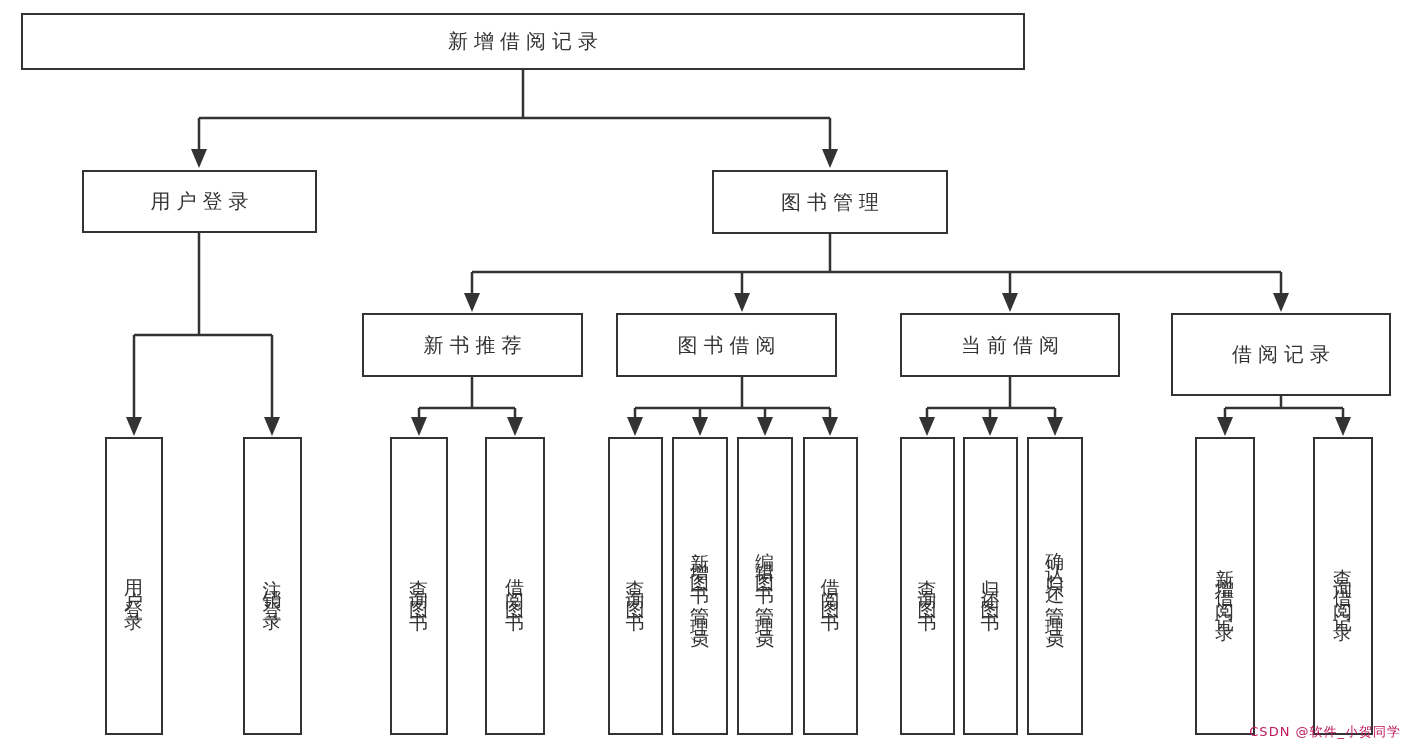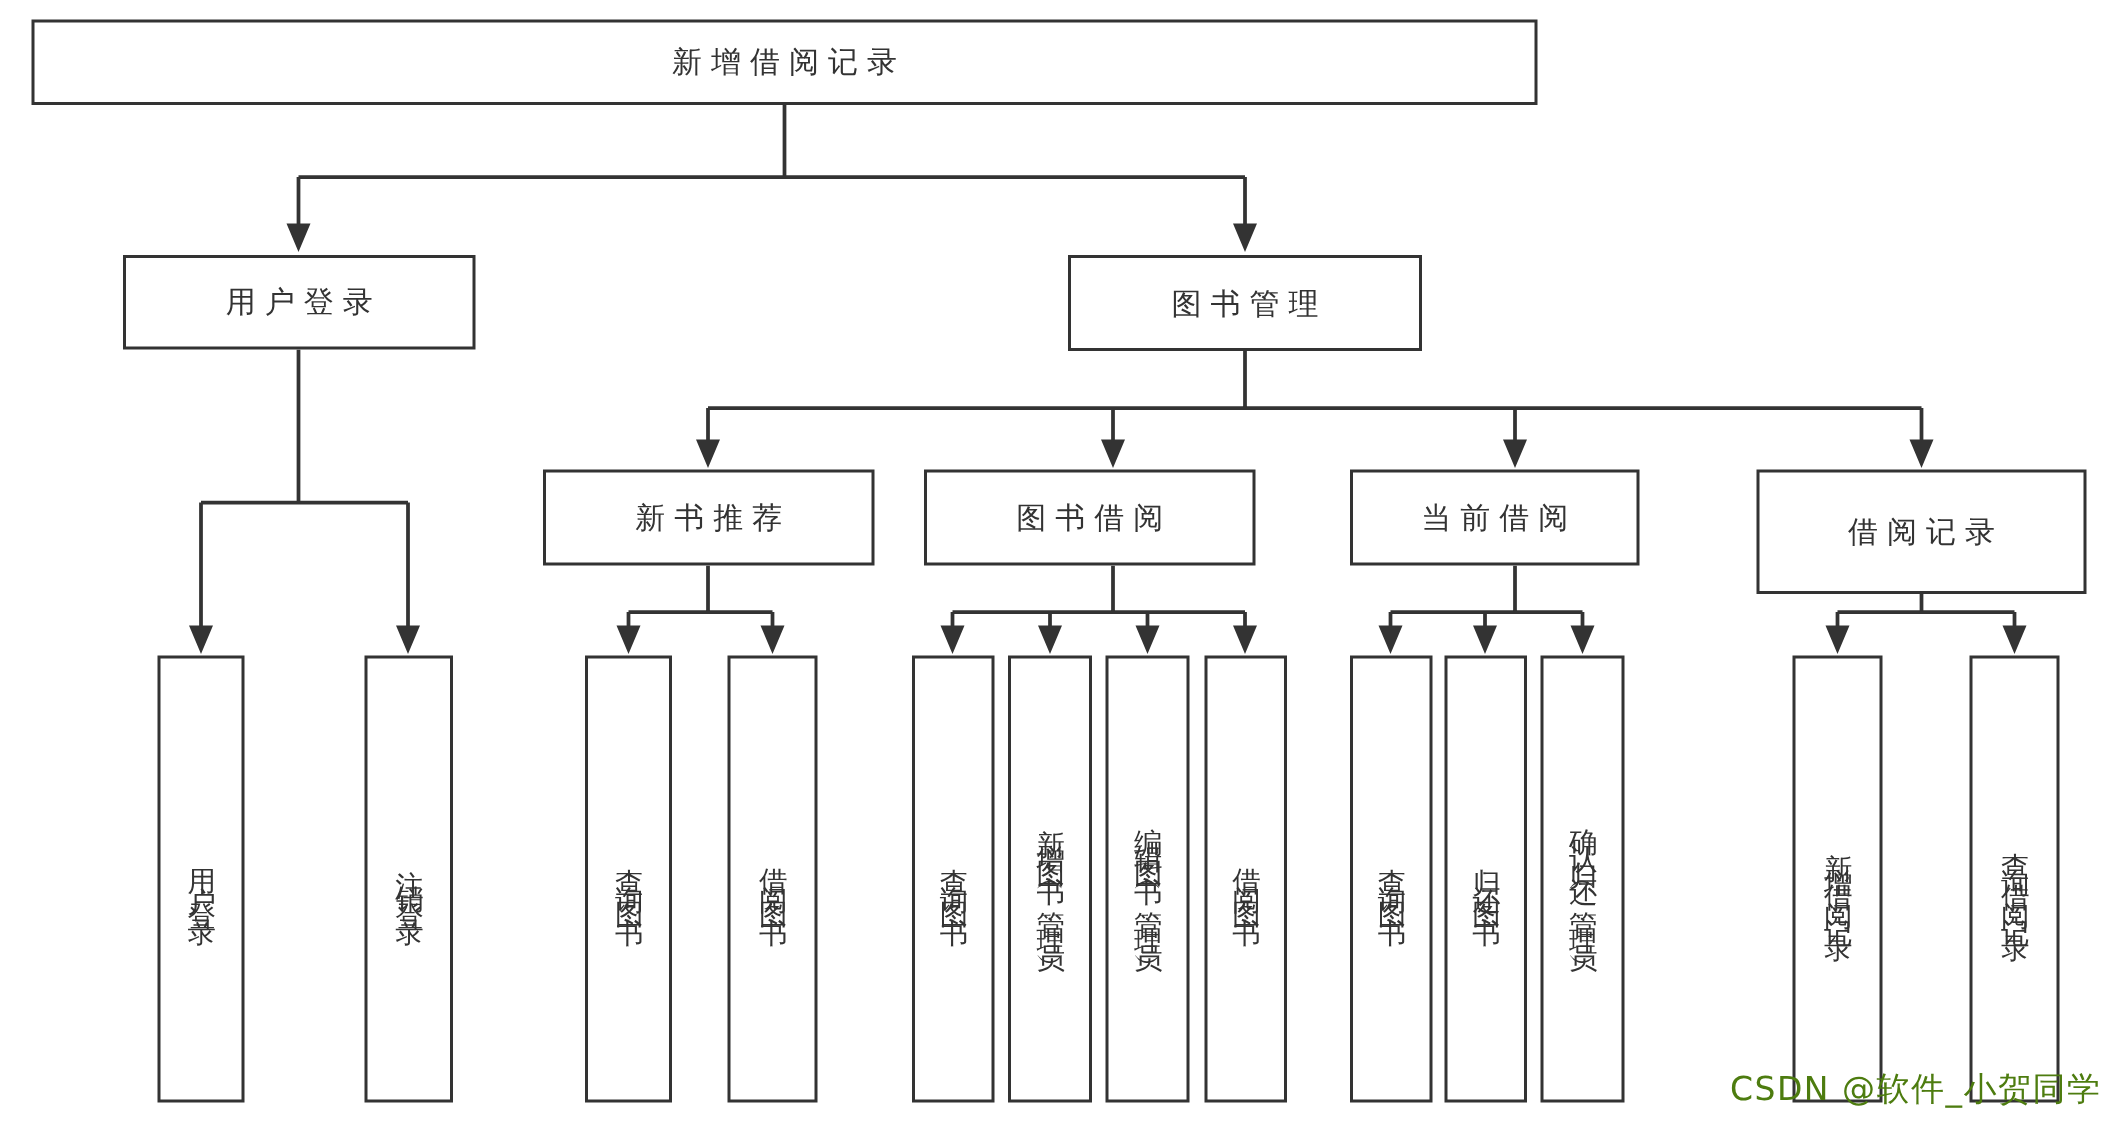--- a/index.html
+++ b/index.html
@@ -46,23 +46,23 @@
     text-orientation: mixed;
     font-size: 19px;
     letter-spacing: 11px;
     line-height: 1;
     color: #333333;
   }
   .watermark {
     position: absolute;
     right: 4px;
     bottom: 6px;
-    font-size: 22px;
+    font-size: 13px;
     letter-spacing: 1px;
-    color: #4d7c0f;
+    color: #be185d;
     z-index: 5;
     white-space: nowrap;
   }
 </style>
 </head>
 <body>
 
 <div class="stage">
 
   <svg class="wires" viewBox="0 0 1405 747" aria-hidden="true">
@@ -97,21 +97,21 @@
   <div class="node" style="left:712px; top:170px; width:236px; height:64px;">
     <span>图书管理</span>
   </div>
 
   <div class="node" style="left:362px; top:313px; width:221px; height:64px;">
     <span>新书推荐</span>
   </div>
   <div class="node" style="left:616px; top:313px; width:221px; height:64px;">
     <span>图书借阅</span>
   </div>
-  <div class="node" style="left:900px; top:313px; width:193px; height:64px;">
+  <div class="node" style="left:900px; top:313px; width:220px; height:64px;">
     <span>当前借阅</span>
   </div>
   <div class="node" style="left:1171px; top:313px; width:220px; height:83px;">
     <span>借阅记录</span>
   </div>
 
   <div class="vnode" style="left:105px; top:437px; width:58px; height:298px;">
     <span>用户登录</span>
   </div>
   <div class="vnode" style="left:243px; top:437px; width:59px; height:298px;">

